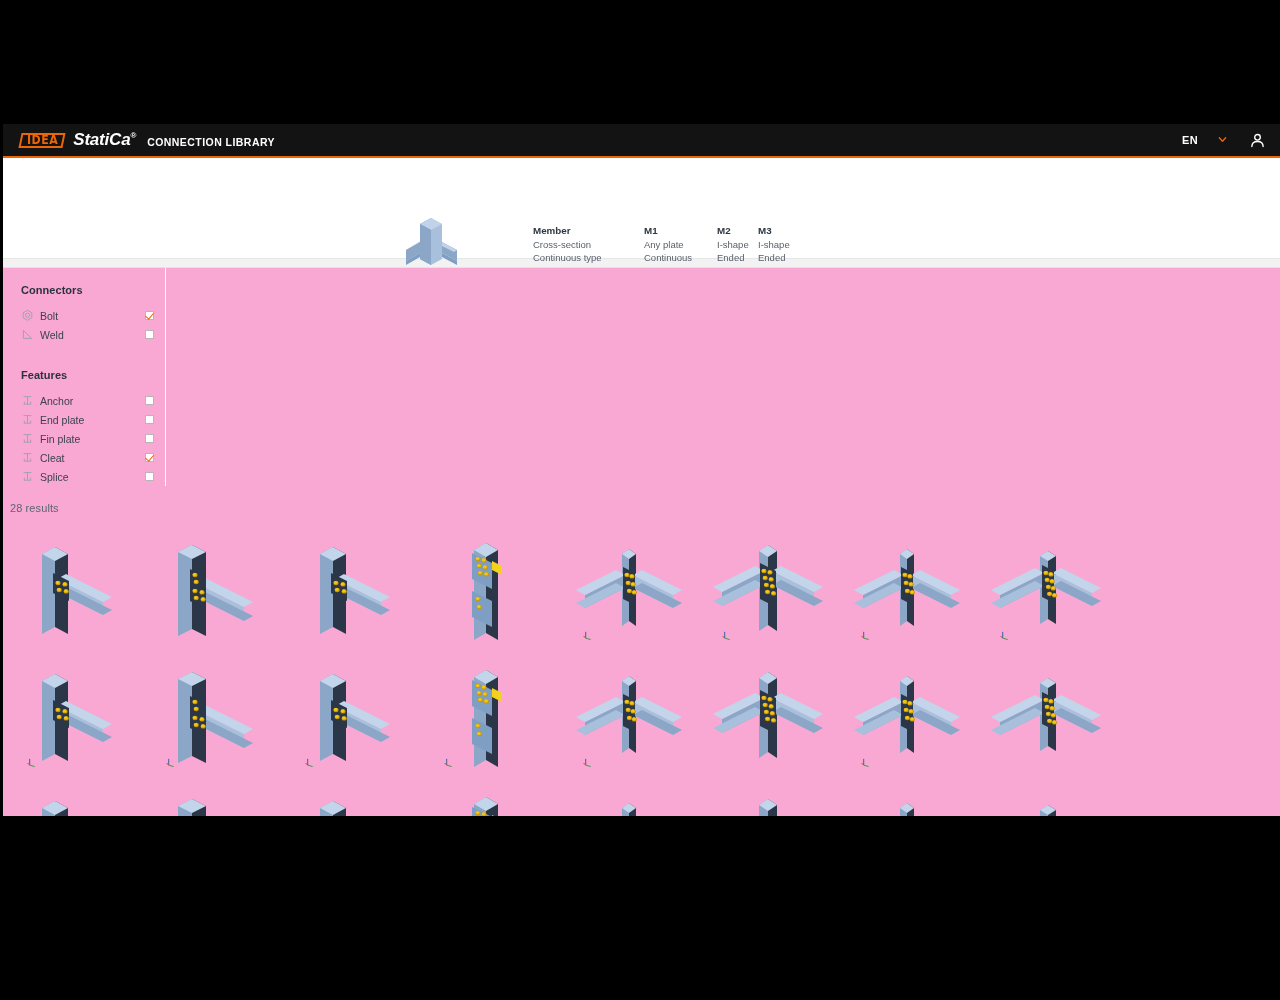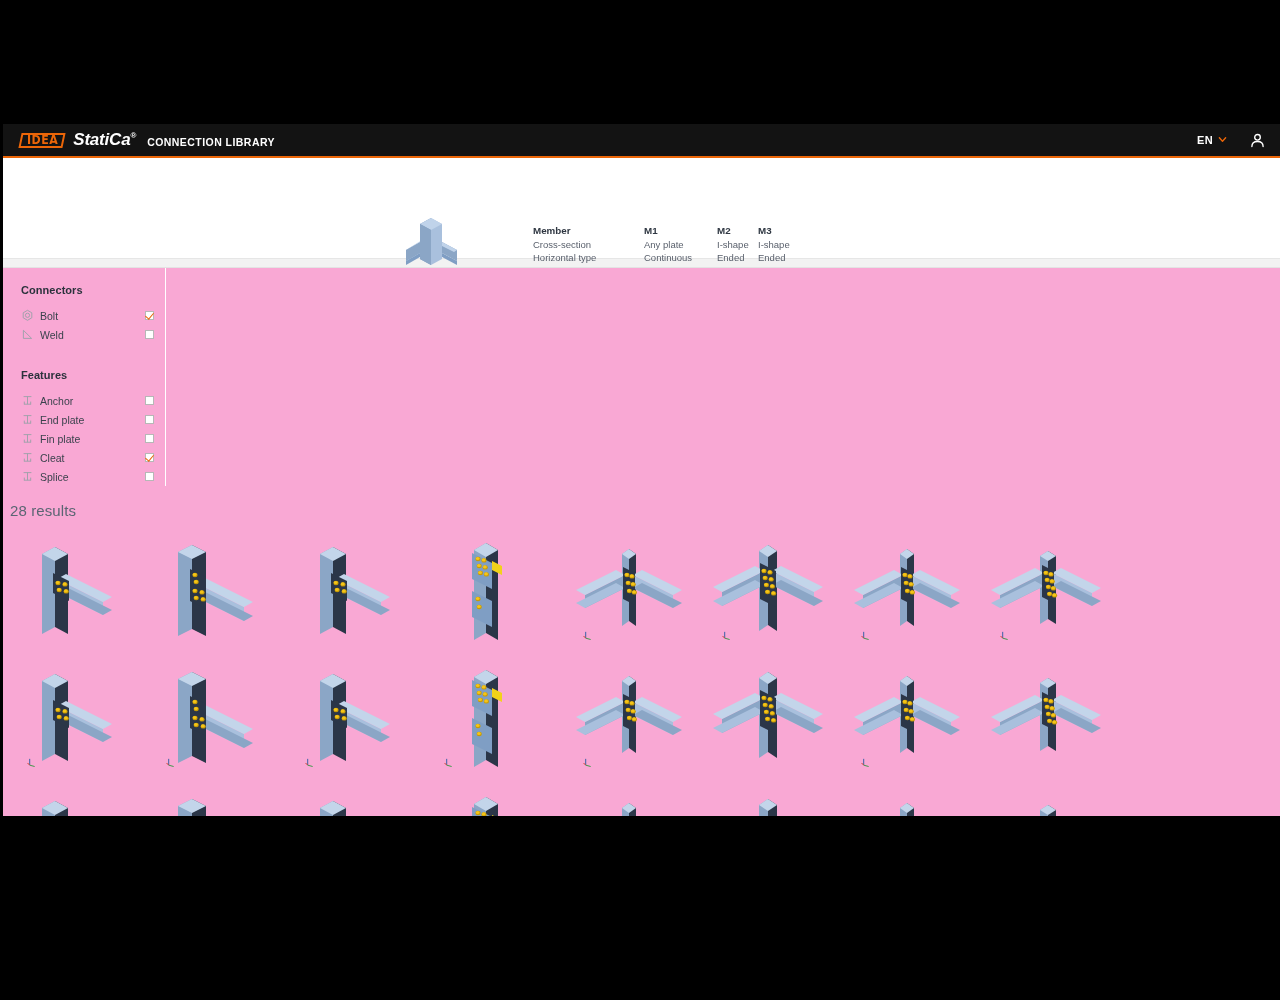--- a/index.html
+++ b/index.html
@@ -96,21 +96,21 @@
   .header-right {
     margin-left: auto;
     display: flex;
     align-items: center;
     gap: 22px;
   }
 
   .lang-select {
     display: flex;
     align-items: center;
-    gap: 5px;
+    gap: 20px;
     cursor: pointer;
   }
   .lang-code {
     color: #ffffff;
     font-size: 11px;
     font-weight: bold;
     letter-spacing: 0.4px;
   }
   .chevron-down {
     width: 9px; height: 9px;
@@ -264,21 +264,21 @@
   .results {
     flex: 1 1 auto;
     position: relative;
     padding: 0;
   }
 
   .results-count {
     position: absolute;
     left: 7px;
     top: 16px;
-    font-size: 15px;
+    font-size: 11px;
     color: #5b6573;
     letter-spacing: 0.1px;
   }
 
   .grid {
     position: absolute;
     left: 0;
     top: 40px;
     width: 1113px;
     display: flex;
@@ -366,21 +366,21 @@
             </tr>
           </thead>
           <tbody>
             <tr>
               <td>Cross-section</td>
               <td>Any plate</td>
               <td>I-shape</td>
               <td>I-shape</td>
             </tr>
             <tr>
-              <td>Horizontal type</td>
+              <td>Continuous type</td>
               <td>Continuous</td>
               <td>Ended</td>
               <td>Ended</td>
             </tr>
             <tr>
               <td>Horizontal rotation</td>
               <td>0</td>
               <td>0</td>
               <td>-90</td>
             </tr>

